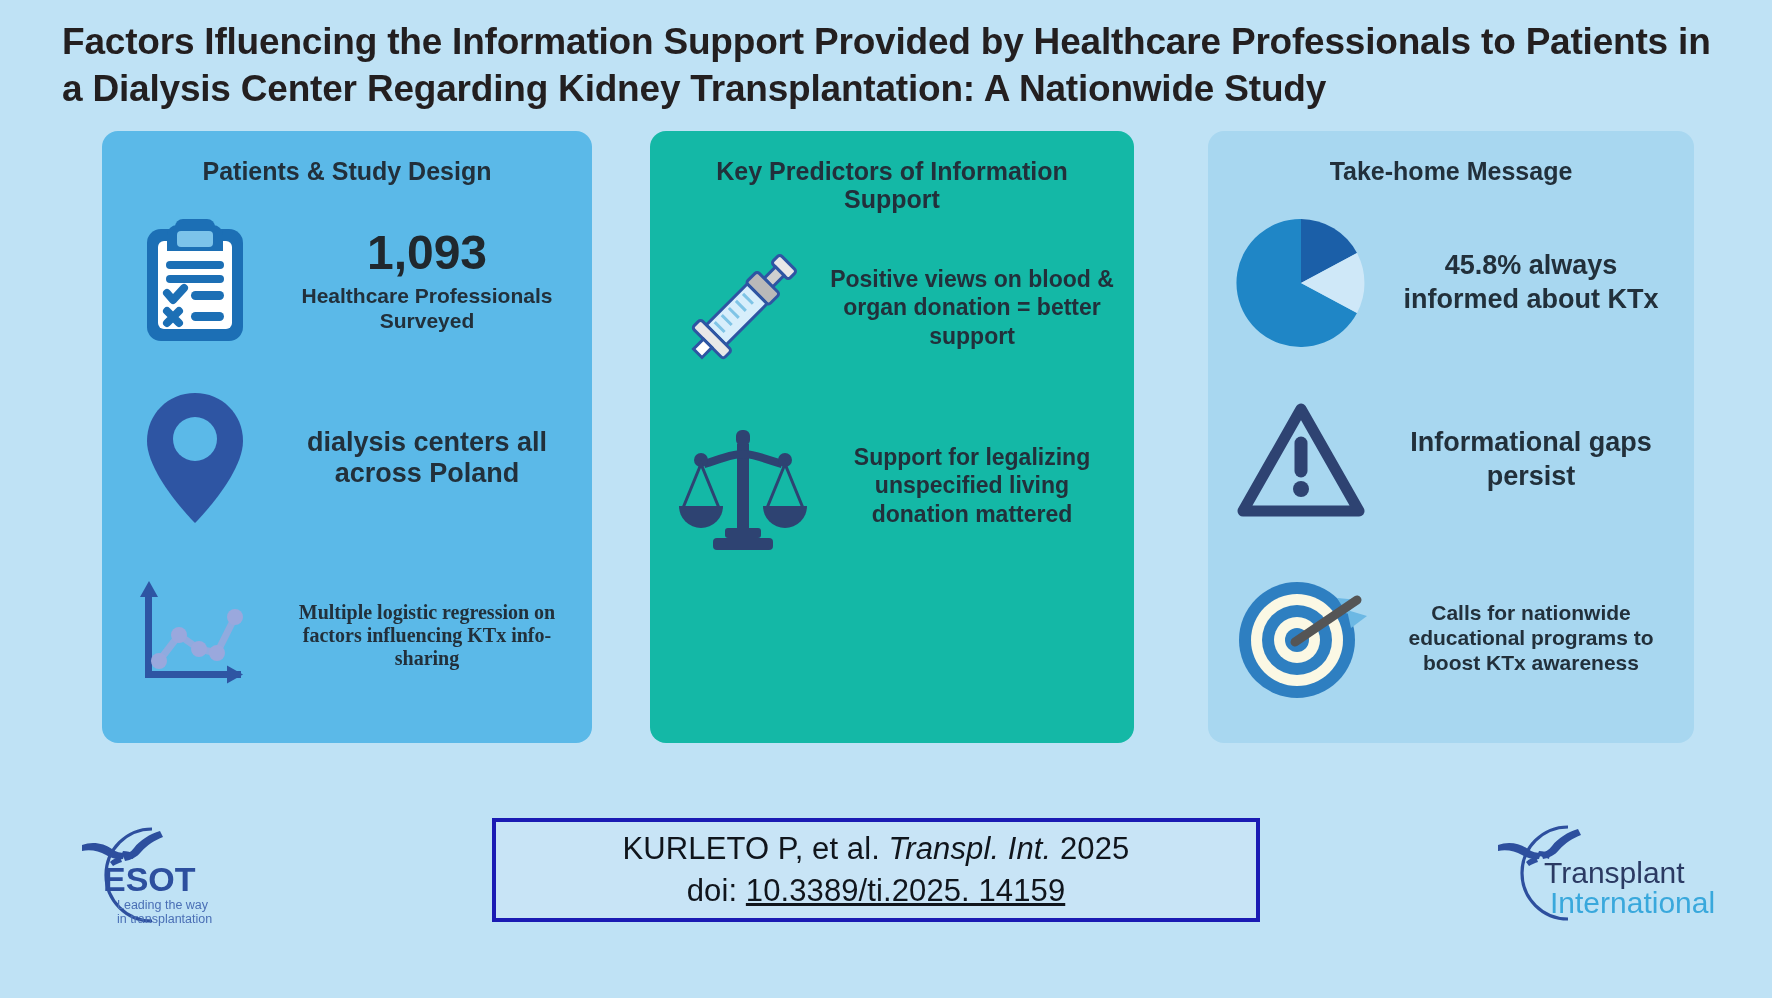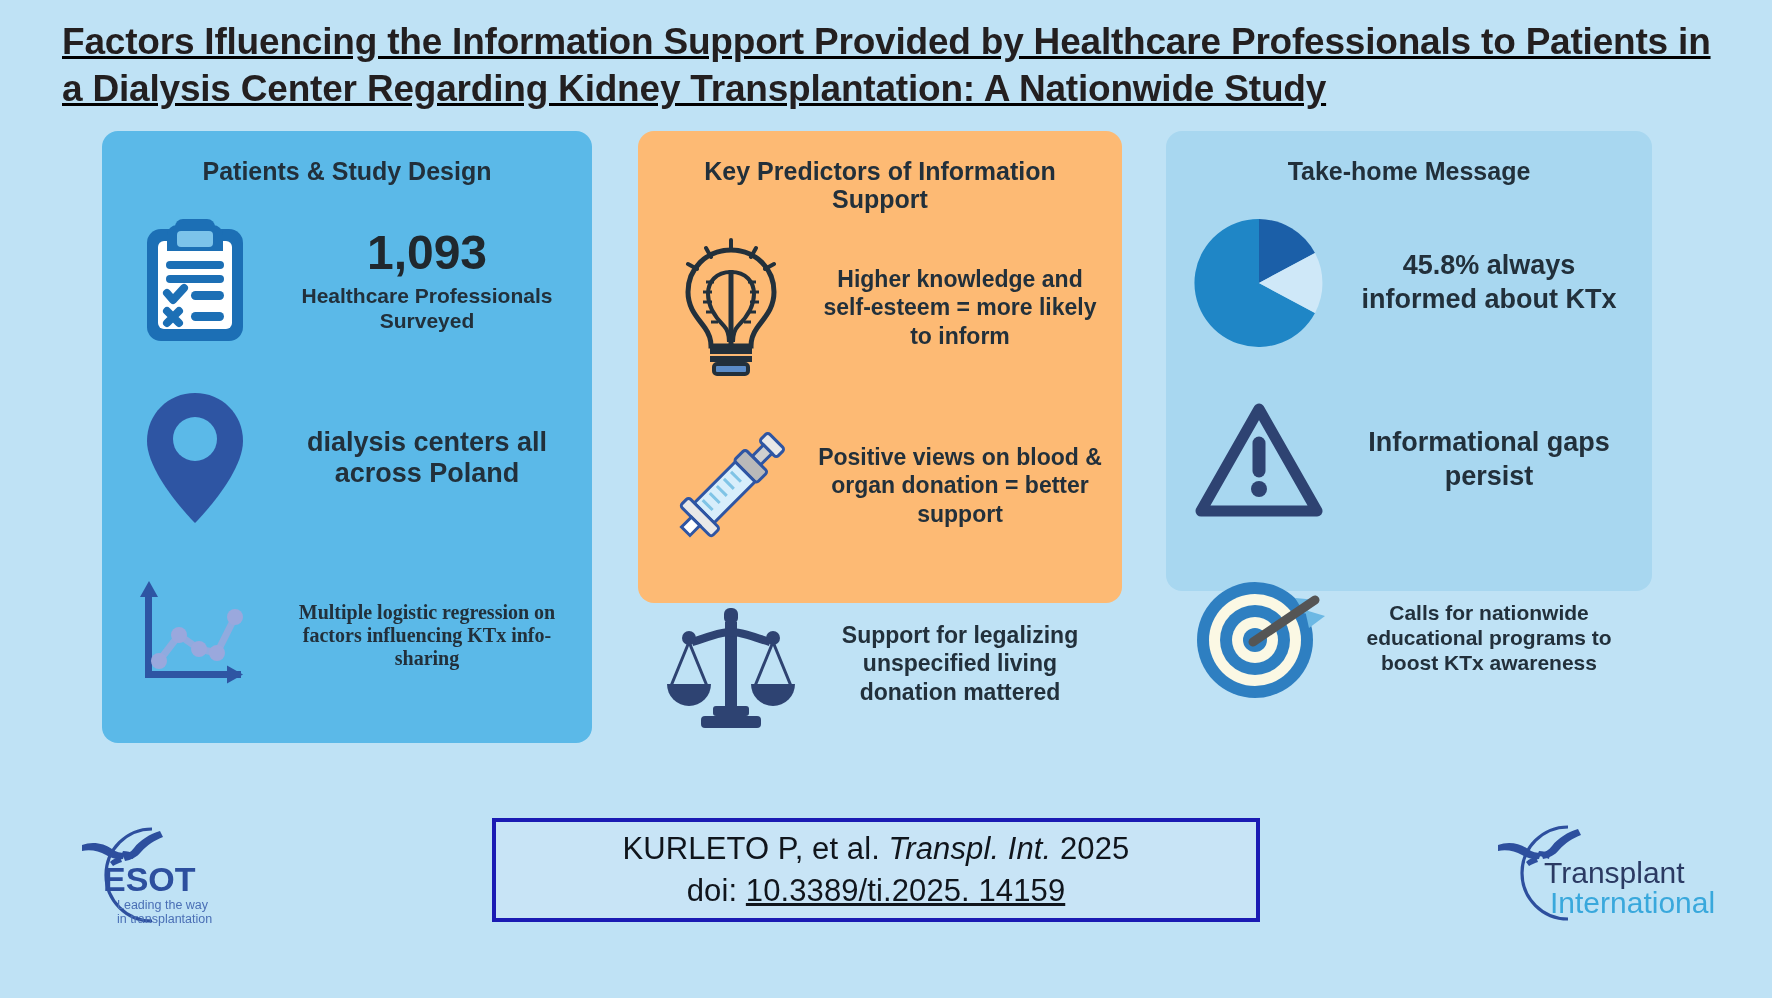--- a/index.html
+++ b/index.html
@@ -11,21 +11,20 @@
     position:relative;
   }
   .frame{
     position:absolute;inset:0;
     display:flex;flex-direction:column;
   }
 
   
   .title-wrap{
     padding:18px 55px 6px 62px;
-    text-decoration:underline;
   }
   .title{
     font-size:37px;
     line-height:1.28;
     font-weight:800;
     color:#231f20;
     letter-spacing:-0.2px;
     text-align:left;
   }
 
@@ -36,22 +35,22 @@
     padding:12px 48px 0 62px;
     align-items:stretch;
   }
   .panel{
     border-radius:16px;
     padding:16px 18px 14px 18px;
     box-sizing:border-box;
     position:relative;
   }
   .panel-a{background:#5bb9e8;width:490px;height:612px;margin-left:40px;}
-  .panel-b{background:#fdba74;width:484px;height:472px;margin-left:20px;}
-  .panel-c{background:#a8d7f0;width:486px;height:460px;margin-left:18px;}
+  .panel-b{background:#14b8a6;width:484px;height:612px;margin-left:32px;}
+  .panel-c{background:#a8d7f0;width:486px;height:612px;margin-left:48px;}
 
   .panel-head{
     text-align:center;
     font-size:25px;
     font-weight:800;
     color:#22303b;
     line-height:1.12;
     margin:10px 0 6px 0;
   }
   .panel-c .panel-head{color:#22303b;}
@@ -185,37 +184,20 @@
             <circle cx="104" cy="44" r="8" fill="#9aa8dd"></circle>
           </svg>
         </div>
         <div class="txt-cell t-small">Multiple logistic regression on factors influencing KTx info-sharing</div>
       </div>
     </div>
 
     <div class="panel panel-b">
       <div class="panel-head">Key Predictors of Information Support</div>
 
-      <div class="row rowB">
-        <div class="icon-cell">
-          <svg width="118" height="140" viewBox="0 0 118 140">
-            <path d="M59 12 C34 12 16 31 16 54 C16 71 26 80 33 90 C38 97 39 103 39 108 h40 c0-5 1-11 6-18 c7-10 17-19 17-36 C102 31 84 12 59 12 Z" fill="none" stroke="#22303b" stroke-width="5"></path>
-            <rect x="38" y="110" width="42" height="6" fill="#22303b"></rect>
-            <rect x="38" y="118" width="42" height="6" fill="#22303b"></rect>
-            <rect x="42" y="126" width="34" height="10" rx="3" fill="#5b8cc8" stroke="#22303b" stroke-width="4"></rect>
-            <path d="M59 32 v78" stroke="#22303b" stroke-width="5"></path>
-            <path d="M59 34 C44 34 36 44 36 56 C36 70 44 80 52 88 C56 92 57 98 57 104" fill="none" stroke="#22303b" stroke-width="4"></path>
-            <path d="M59 34 C74 34 82 44 82 56 C82 70 74 80 66 88 C62 92 61 98 61 104" fill="none" stroke="#22303b" stroke-width="4"></path>
-            <path d="M42 44 h-8 M40 54 h-9 M40 64 h-9 M42 74 h-8 M46 84 h-7" stroke="#22303b" stroke-width="3"></path>
-            <path d="M76 44 h8 M78 54 h9 M78 64 h9 M76 74 h8 M72 84 h7" stroke="#22303b" stroke-width="3"></path>
-            <path d="M59 2 v10 M34 10 l5 9 M84 10 l-5 9 M16 26 l9 5 M102 26 l-9 5" stroke="#22303b" stroke-width="4" stroke-linecap="round"></path>
-          </svg>
-        </div>
-        <div class="txt-cell t-b">Higher knowledge and self-esteem = more likely to inform</div>
-      </div>
 
       <div class="row rowB">
         <div class="icon-cell">
           <svg width="140" height="140" viewBox="0 0 140 140">
             <g transform="rotate(45 70 70)">
               <rect x="58" y="6" width="24" height="12" rx="3" fill="#e8e8e8" stroke="#2e55a3" stroke-width="3"></rect>
               <rect x="64" y="18" width="12" height="16" fill="#cfcfcf" stroke="#2e55a3" stroke-width="3"></rect>
               <rect x="54" y="34" width="32" height="16" rx="3" fill="#b9b9b9" stroke="#2e55a3" stroke-width="3"></rect>
               <rect x="56" y="50" width="28" height="58" fill="#d7eefb" stroke="#2e55a3" stroke-width="3"></rect>
               <path d="M60 60 h14 M60 70 h14 M60 80 h14 M60 90 h14 M60 100 h14" stroke="#7fc4e6" stroke-width="3"></path>

